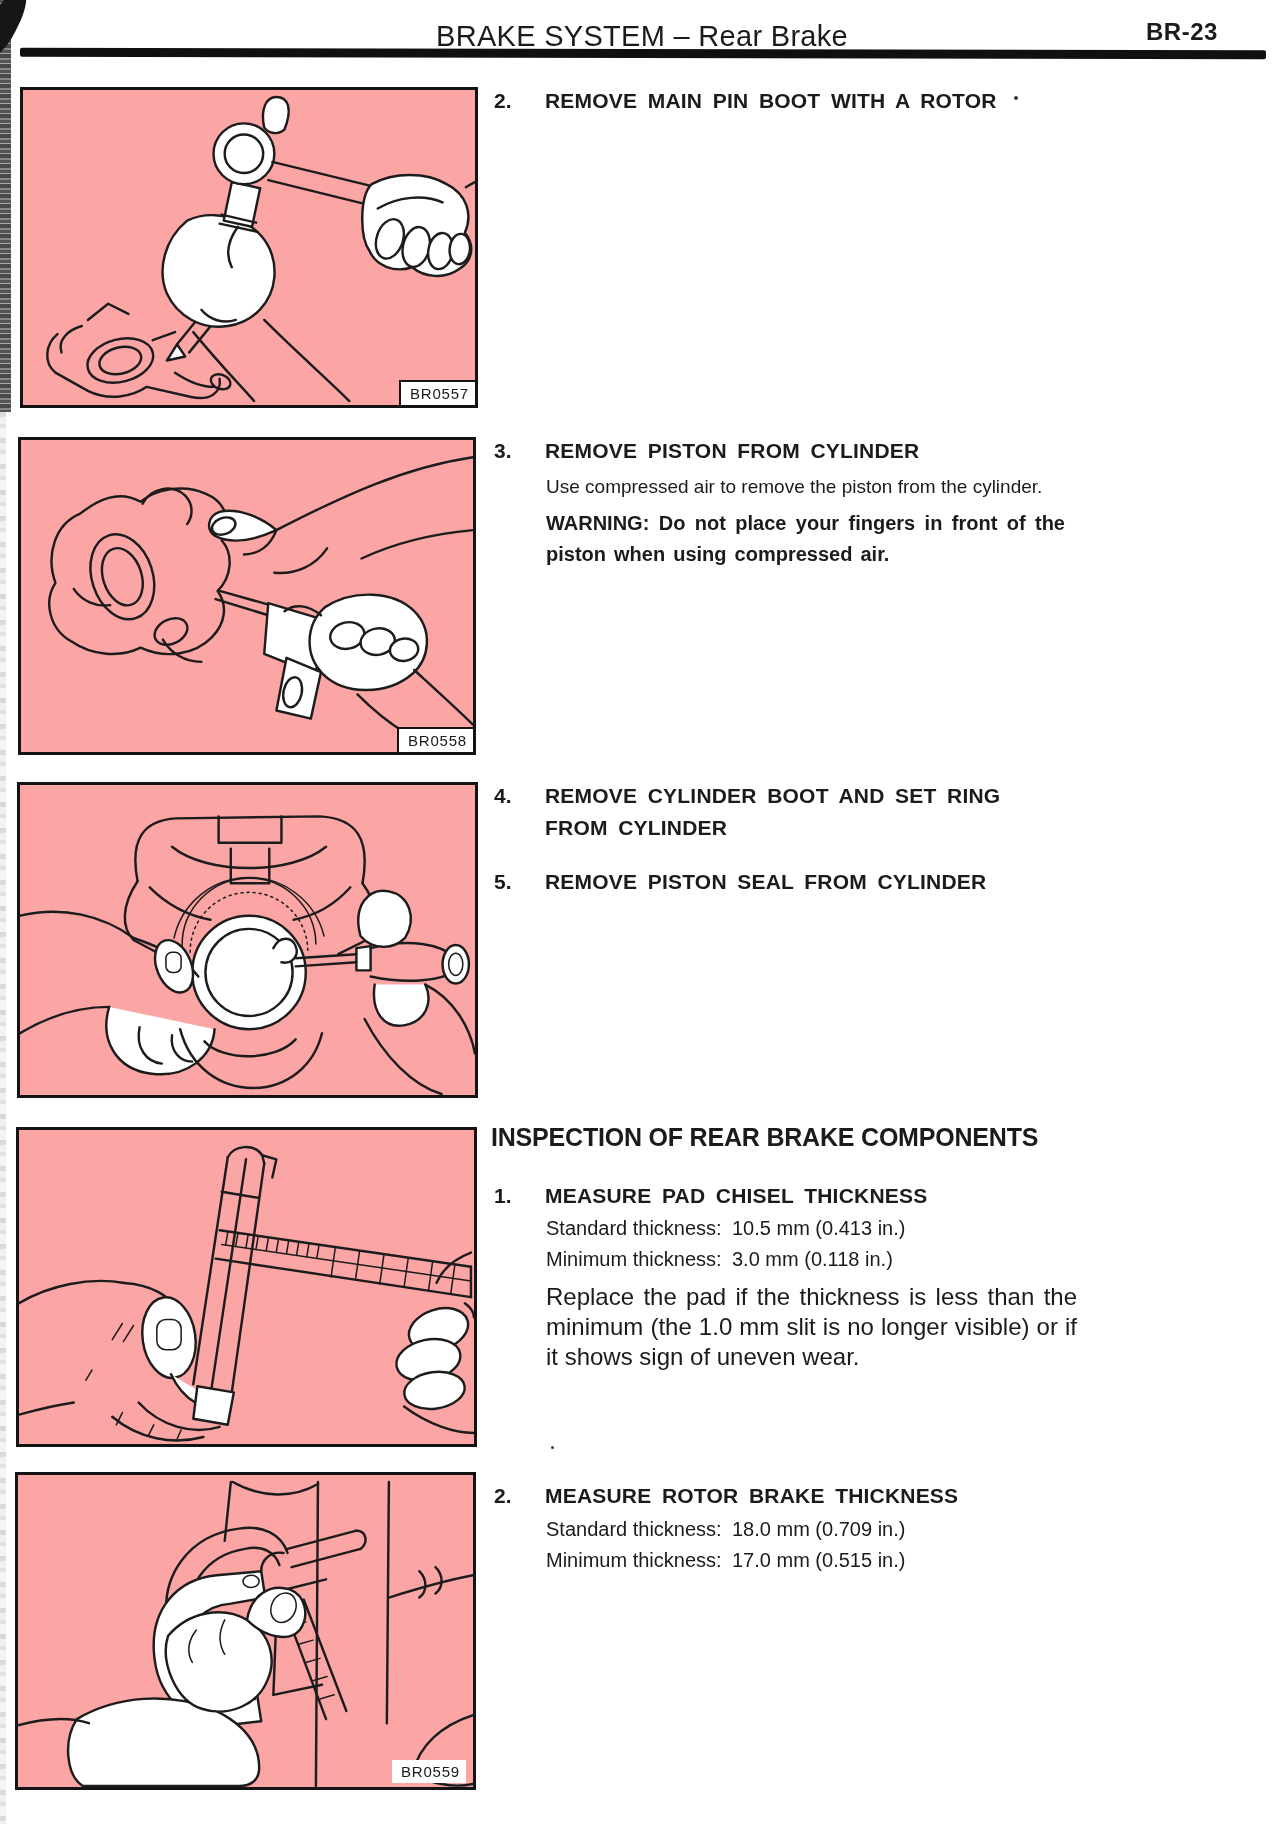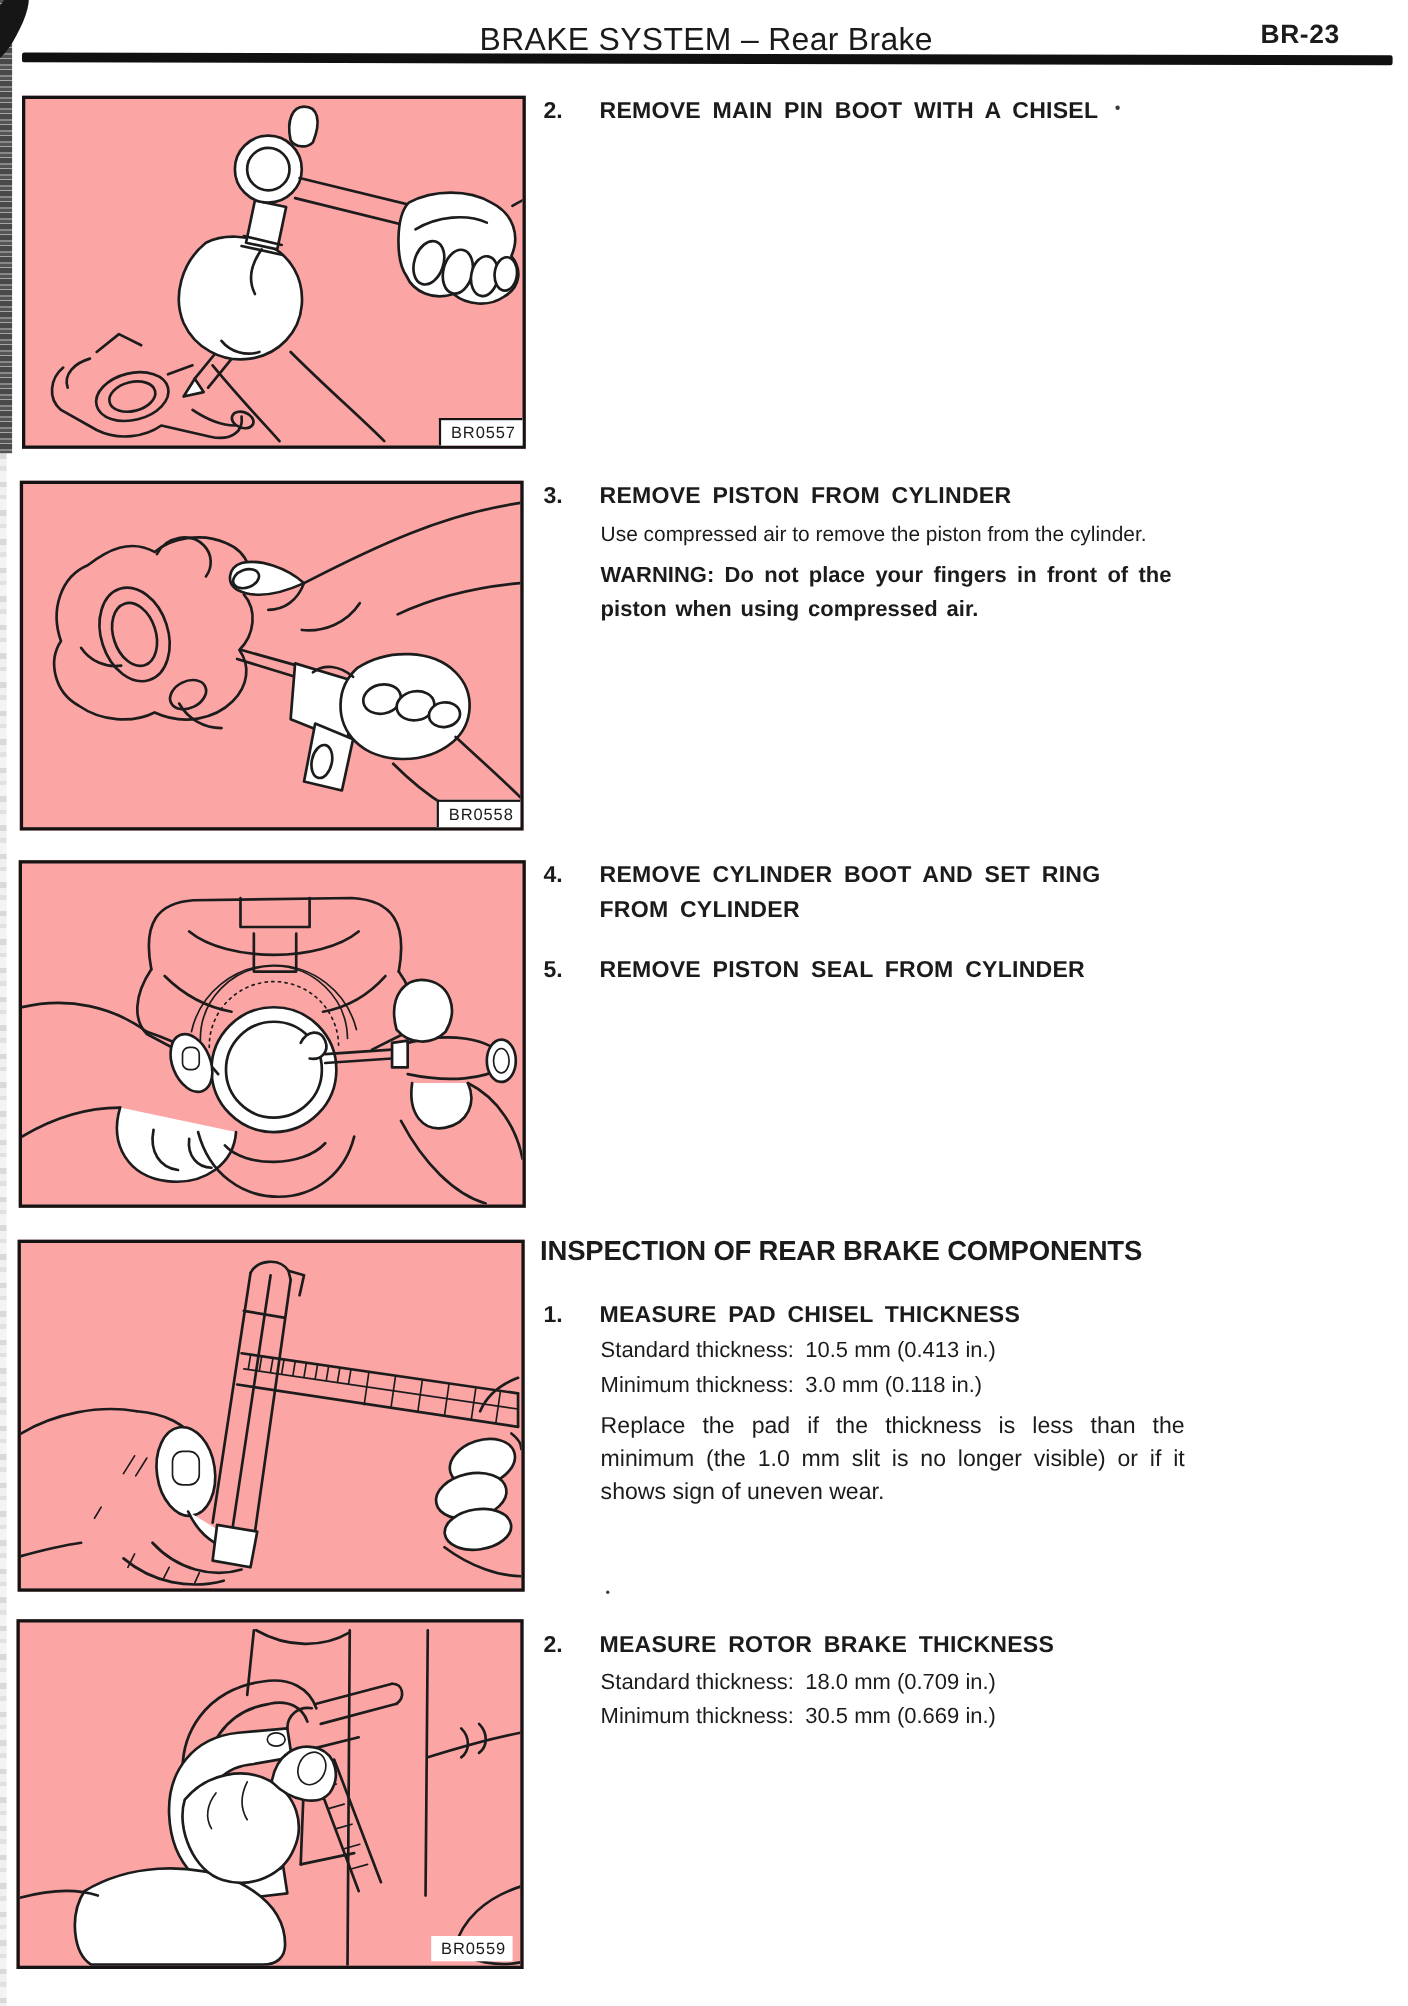--- a/index.html
+++ b/index.html
@@ -70,21 +70,21 @@
   .insp-heading { position:absolute; left:491px; top:1123px; font-size:25px; font-weight:bold;
                   letter-spacing:-.2px; white-space:nowrap; }
 
   .specs { position:absolute; left:546px; font-size:20px; font-weight:normal; line-height:31px; }
   #specs1 { top:1213px; }
   #specs2 { top:1514px; }
   .spec-row { display:flex; }
   .spec-label { width:186px; flex:none; }
   .spec-value { white-space:nowrap; }
 
-  .note { position:absolute; left:546px; width:531px; font-size:21px; line-height:30px; text-align:justify; }
+  .note { position:absolute; left:546px; width:531px; font-size:24px; line-height:30px; text-align:justify; }
   #note1 { top:1282px; }
   #note2 { top:1582px; text-align:left; width:545px; }
 </style>
 </head>
 <body>
 
 <div class="page">
 
   <div class="edge-strip-top"></div>
   <div class="edge-strip-bottom"></div>
@@ -271,21 +271,21 @@
         <path class="fillw" d="M226,142 C230,118 248,106 268,112 C284,118 288,138 278,152 C268,164 244,160 226,142 Z"></path>
         <ellipse class="thin" cx="262" cy="130" rx="12" ry="15" transform="rotate(24 262 130)"></ellipse>
         <path class="thin" d="M176,152 c-8,10 -10,22 -4,32 M204,142 c-6,12 -6,24 0,34"></path>
       </g>
     </svg>
     <span class="fig-code">BR0559</span>
   </div>
 
   <div class="step" id="step2">
     <span class="num">2.</span>
-    <div class="stitle">REMOVE MAIN PIN BOOT WITH A CHISEL</div>
+    <div class="stitle">REMOVE MAIN PIN BOOT WITH A ROTOR</div>
   </div>
 
   <div class="step" id="step3">
     <span class="num">3.</span>
     <div class="stitle">REMOVE PISTON FROM CYLINDER</div>
   </div>
   <div class="body-text" id="step3-body">Use compressed air to remove the piston from the cylinder.</div>
   <div class="warning" id="step3-warning">WARNING:  Do not place your fingers in front of the piston when using compressed air.</div>
 
   <div class="step" id="step4">
@@ -320,17 +320,17 @@
     <span class="num">2.</span>
     <div class="stitle">MEASURE ROTOR BRAKE THICKNESS</div>
   </div>
   <div class="specs" id="specs2">
     <div class="spec-row">
       <span class="spec-label">Standard thickness:</span>
       <span class="spec-value">18.0 mm (0.709 in.)</span>
     </div>
     <div class="spec-row">
       <span class="spec-label">Minimum thickness:</span>
-      <span class="spec-value">30.5 mm (0.669 in.)</span>
+      <span class="spec-value">17.0 mm (0.515 in.)</span>
     </div>
   </div>
 
 </div>
 
 </body></html>

